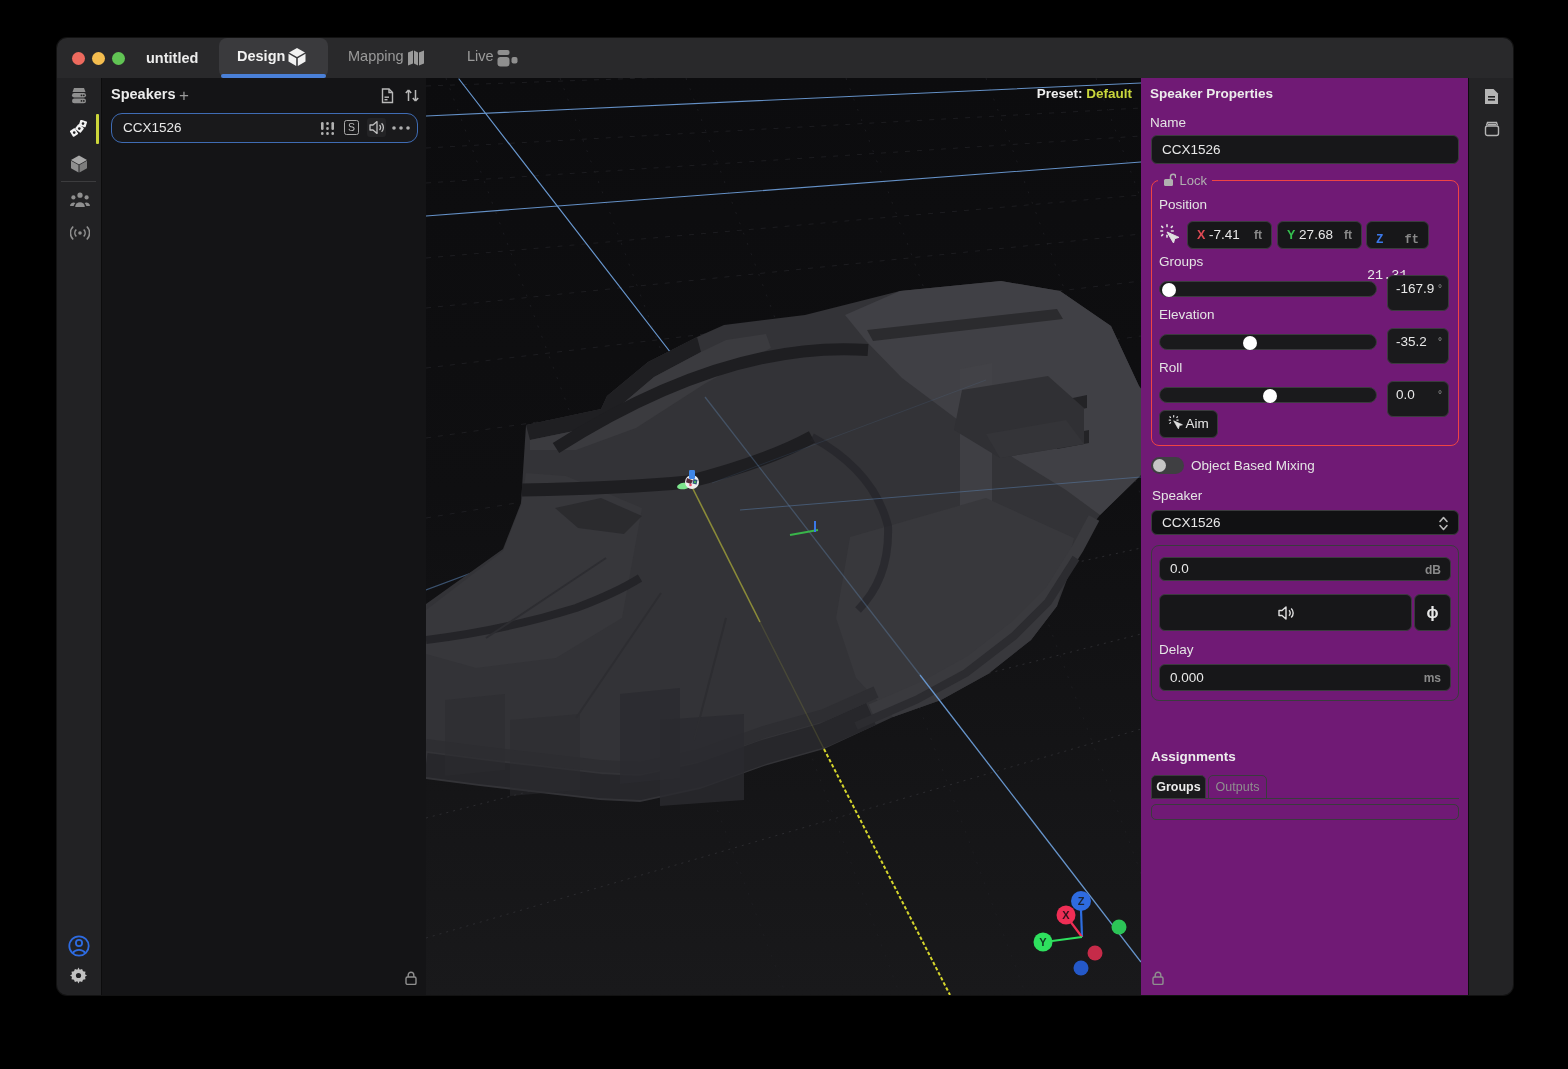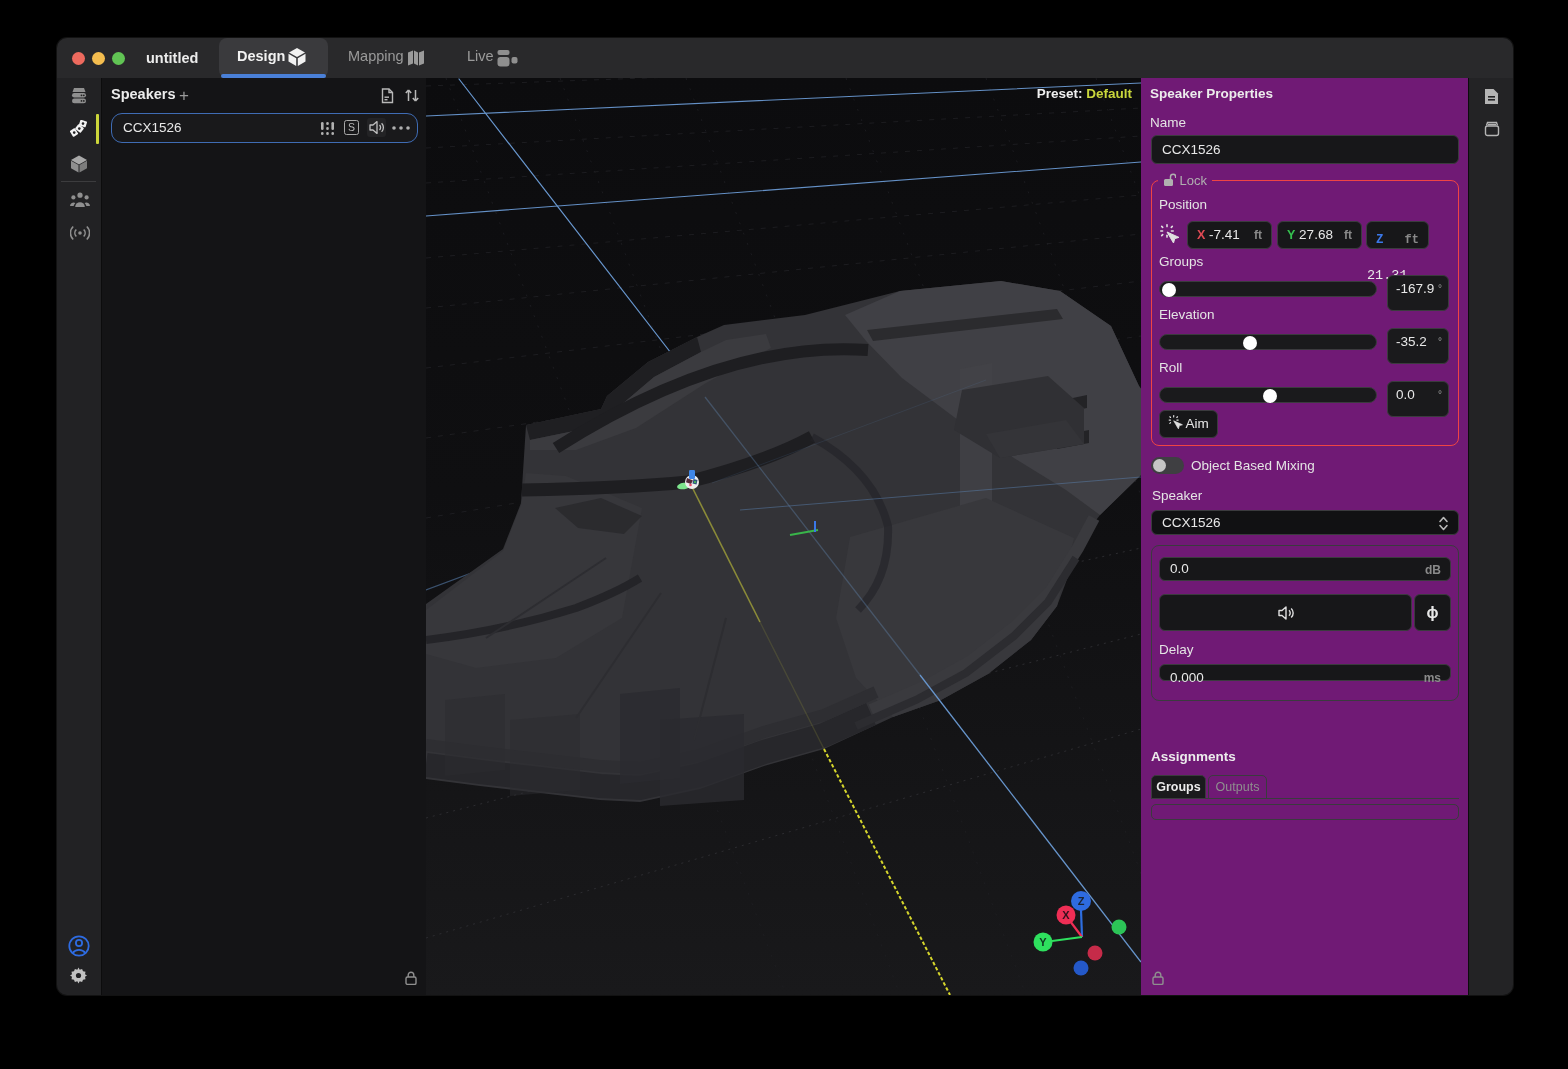--- a/index.html
+++ b/index.html
@@ -399,21 +399,21 @@
     <div style="position:absolute; left:10px; top:467px; width:308px; height:156px; border:1px solid #3b3b3e; border-radius:8px;"></div>
     <div class="inp" style="left:18px; top:479px; width:292px; height:24px; line-height:22px; padding-left:10px;">0.0<span class="unit" style="top:0; line-height:24px;">dB</span></div>
     <div class="inp" style="left:18px; top:516px; width:253px; height:37px;">
       <svg style="position:absolute; left:118px; top:10px;" width="17" height="16" viewBox="0 0 17 16">
         <path d="M1 5.5 h3 l4-3.6 v12.2 L4 10.5 H1 Z" fill="none" stroke="#e0e0e0" stroke-width="1.4" stroke-linejoin="round"></path>
         <path d="M11 5.3 a3.6 3.6 0 0 1 0 5.4 M13.2 3.4 a6.4 6.4 0 0 1 0 9.2" stroke="#e0e0e0" stroke-width="1.4" fill="none"></path>
       </svg>
     </div>
     <div class="inp" style="left:273px; top:516px; width:37px; height:37px; text-align:center; line-height:35px; font-size:16px; font-weight:bold;">ϕ</div>
     <div class="lbl" style="left:18px; top:564px;">Delay</div>
-    <div class="inp" style="left:18px; top:586px; width:292px; height:17px; line-height:25px; padding-left:10px;">0.000<span class="unit" style="top:0; line-height:27px; font-style:normal;">ms</span></div>
+    <div class="inp" style="left:18px; top:586px; width:292px; height:27px; line-height:25px; padding-left:10px;">0.000<span class="unit" style="top:0; line-height:27px; font-style:normal;">ms</span></div>
 
 
     <div class="lblb" style="left:10px; top:671px;">Assignments</div>
     <div style="position:absolute; left:10px; top:720px; width:308px; height:1px; background:#3b3b3e;"></div>
     <div style="position:absolute; left:10px; top:697px; width:55px; height:24px; background:#1a1a1c; border:1px solid #3b3b3e; border-radius:5px 5px 0 0; color:#ececec; font-size:12.5px; font-weight:bold; text-align:center; line-height:22px;">Groups</div>
     <div style="position:absolute; left:67px; top:697px; width:59px; height:24px; border:1px solid #3b3b3e; border-radius:5px 5px 0 0; color:#8f8f8f; font-size:12.5px; text-align:center; line-height:22px;">Outputs</div>
     <div style="position:absolute; left:10px; top:726px; width:308px; height:16px; border:1px solid #3b3b3e; border-radius:5px;"></div>
 
     <svg style="position:absolute; left:11px; top:893px;" width="12" height="14" viewBox="0 0 12 14">
       <rect x="1" y="6" width="10" height="7.4" rx="1.5" fill="none" stroke="#8f8f8f" stroke-width="1.4"></rect>

